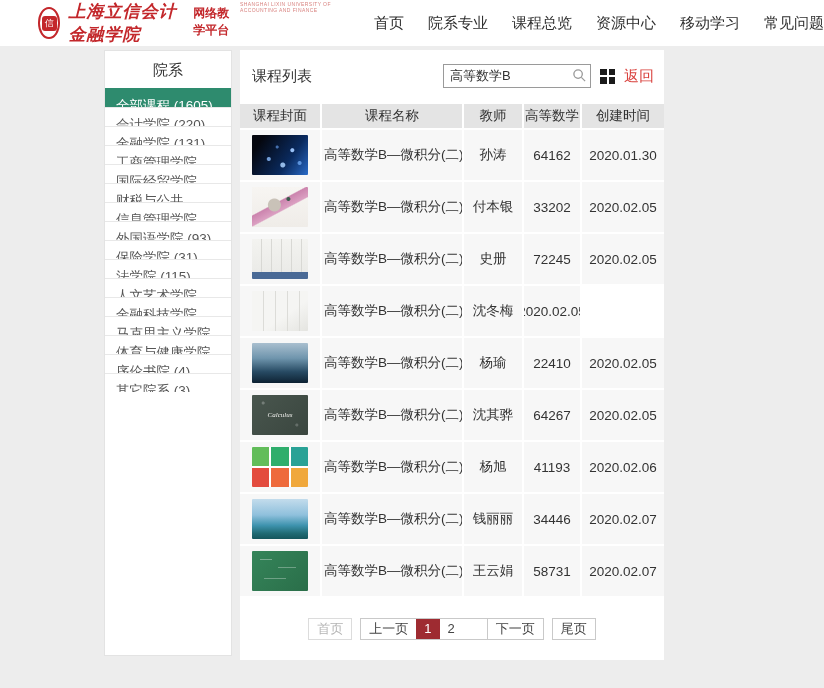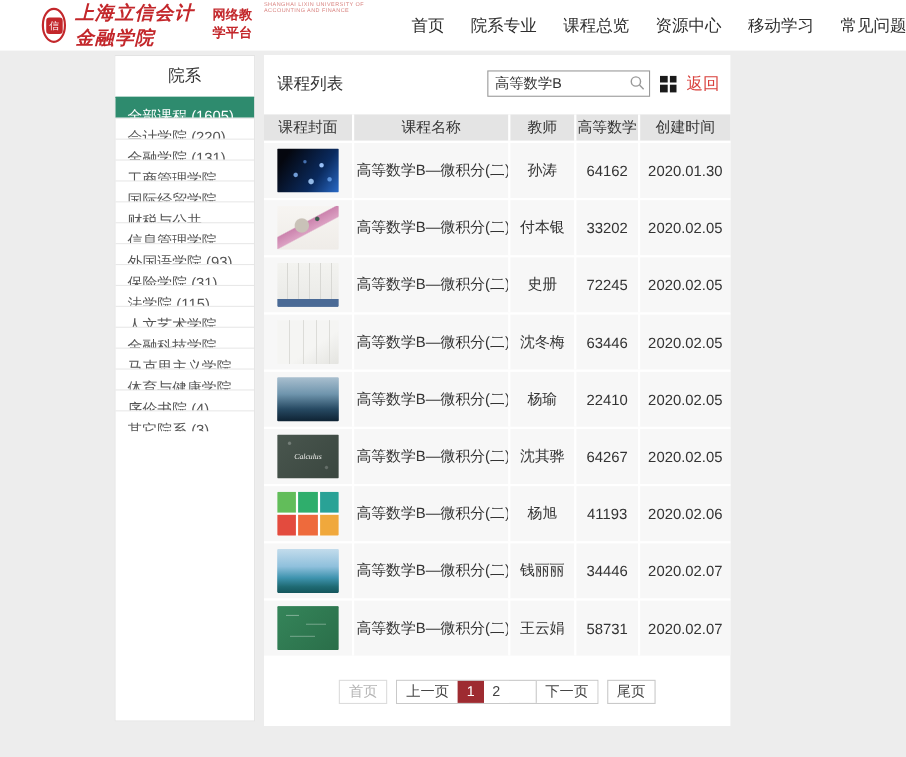--- a/index.html
+++ b/index.html
@@ -276,21 +276,20 @@
         <div class="cell">2020.02.05</div>
       </div>
       <div class="t-row">
         <div class="cell">
             <div class="cover" data-cover="paper">
               <span class="cover-text"></span>
             </div>
           </div>
         <div class="cell name">高等数学B—微积分(二)</div>
         <div class="cell">沈冬梅</div>
-        <div class="cell">63446</div>
         <div class="cell">2020.02.05</div>
       </div>
       <div class="t-row">
         <div class="cell">
             <div class="cover" data-cover="lake">
               <span class="cover-text"></span>
             </div>
           </div>
         <div class="cell name">高等数学B—微积分(二)</div>
         <div class="cell">杨瑜</div>

